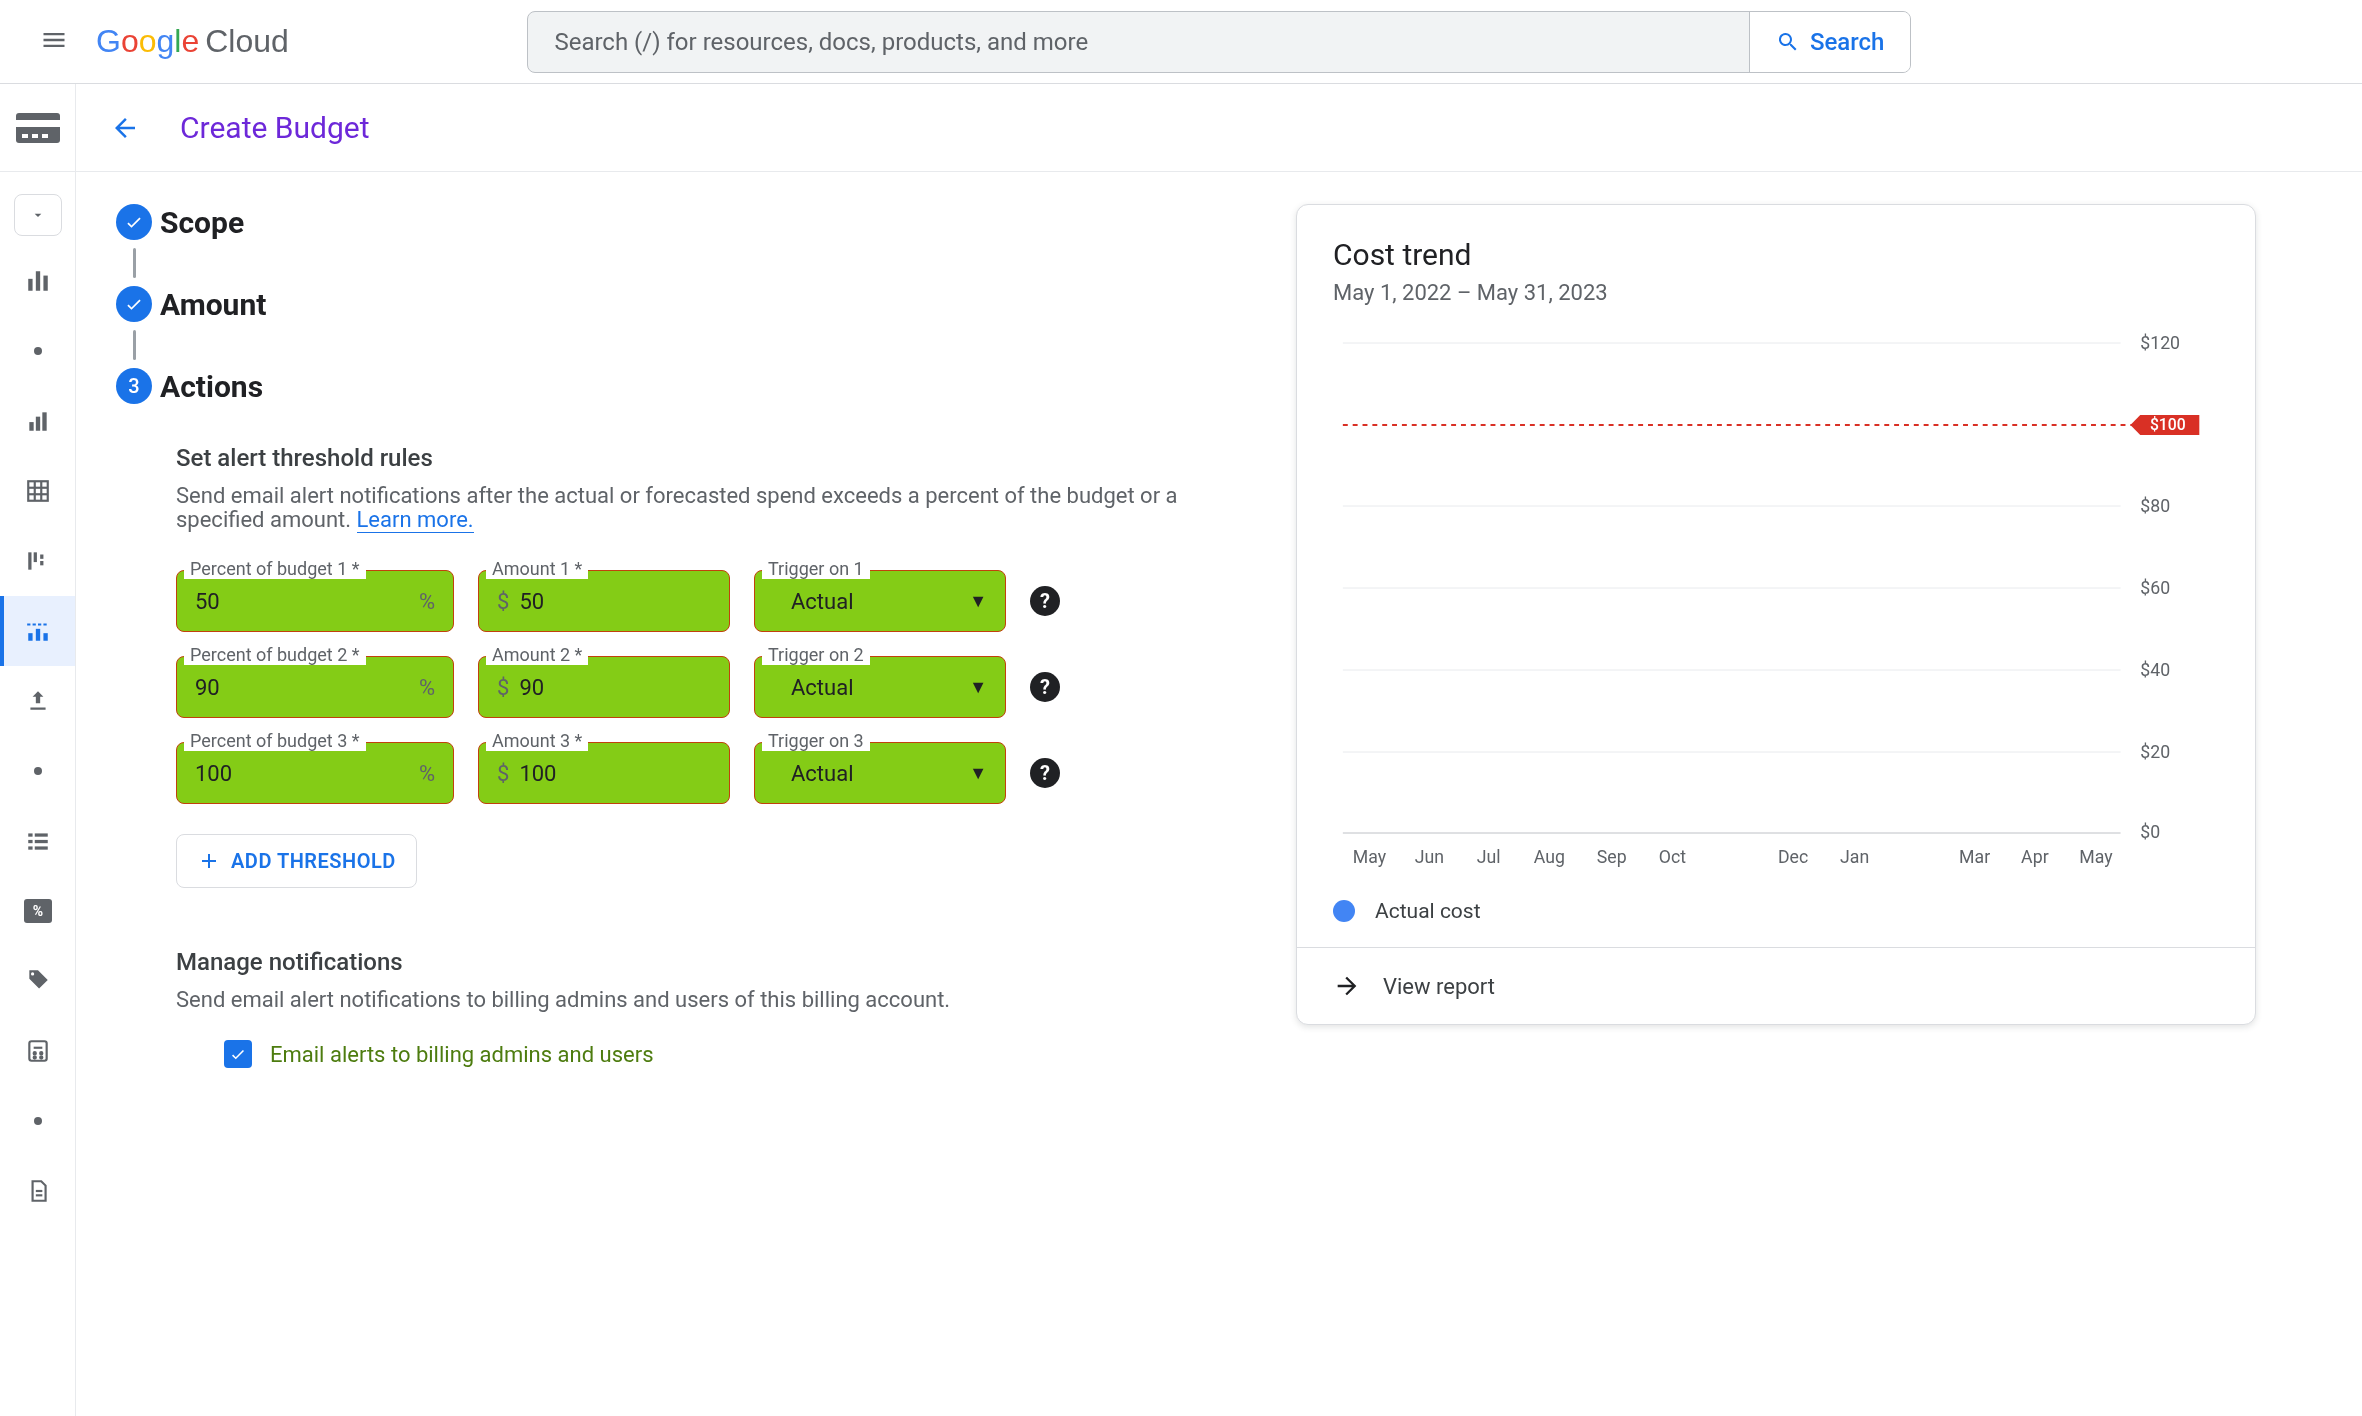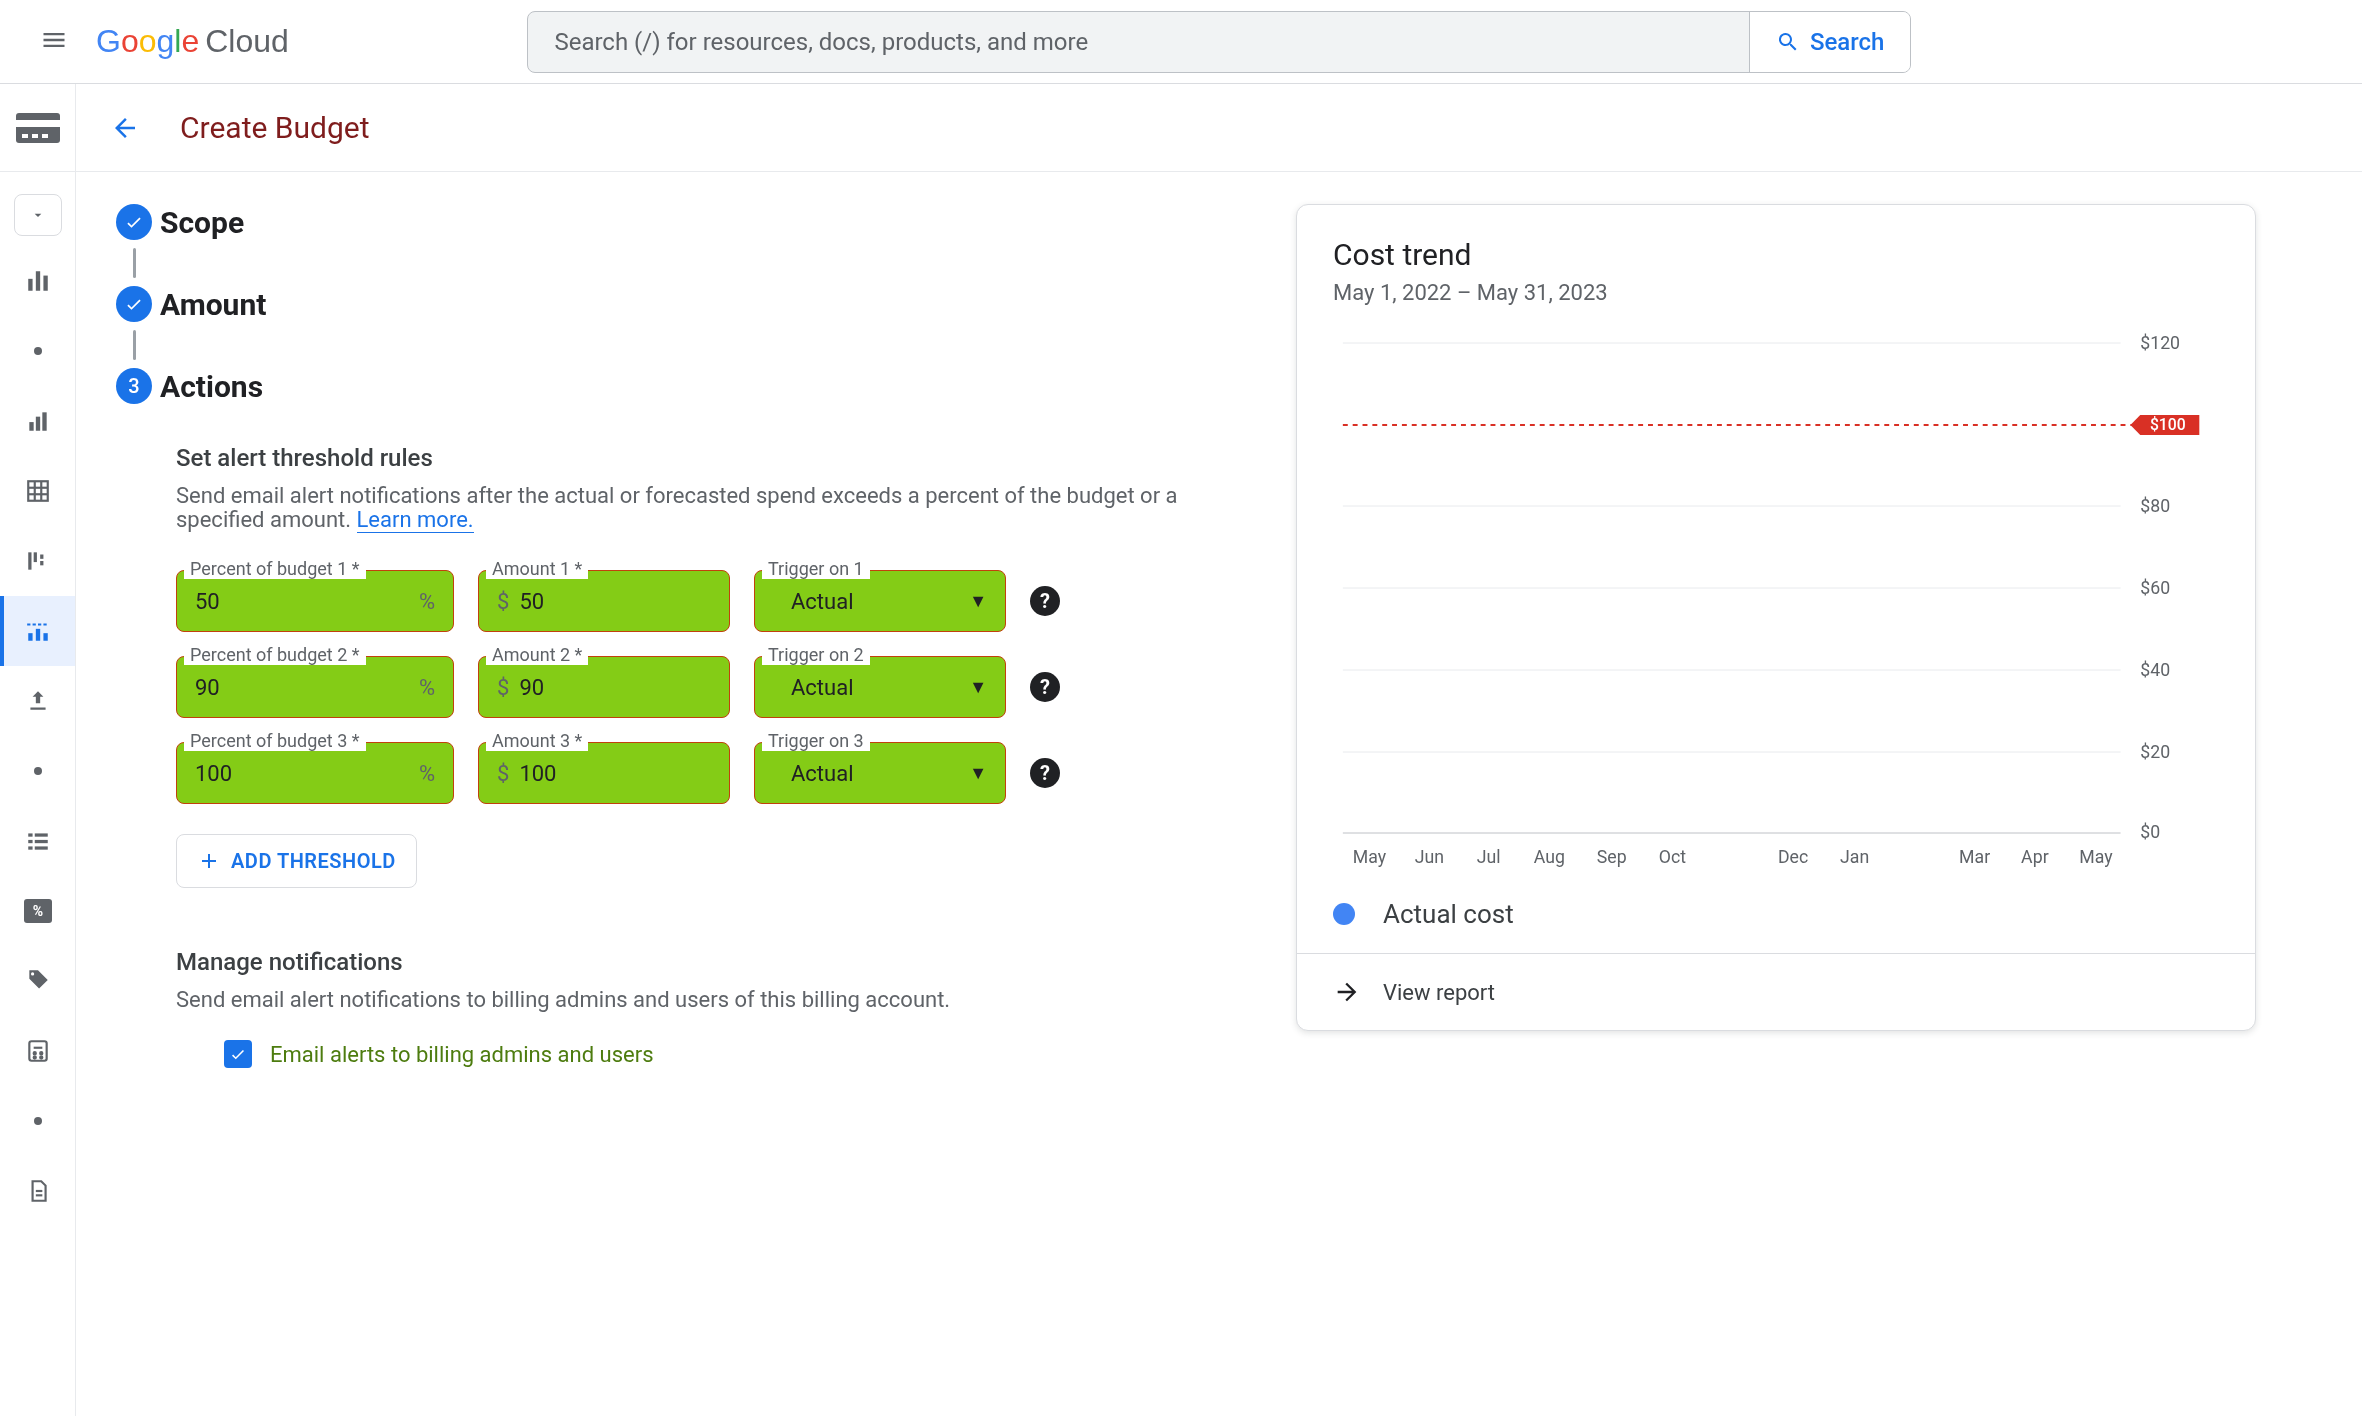--- a/index.html
+++ b/index.html
@@ -24,21 +24,21 @@
     .side-rail { width: 76px; min-width: 76px; border-right: 1px solid #e8eaed; display: flex; flex-direction: column; align-items: stretch; }
     .rail-top-icon { display: flex; align-items: center; justify-content: center; height: 88px; border-bottom: 1px solid #e8eaed; }
     .rail-item { display: flex; align-items: center; justify-content: center; height: 70px; color: #5f6368; cursor: pointer; }
     .rail-item.active { color: #1a73e8; background: #e8f0fe; border-left: 4px solid #1a73e8; padding-right: 4px; }
     .rail-dropdown { margin: 22px auto 10px; width: 48px; height: 42px; border: 1px solid #dadce0; border-radius: 8px; display: flex; align-items: center; justify-content: center; color: #5f6368; cursor: pointer; }
     .rail-dot { width: 8px; height: 8px; background: #5f6368; border-radius: 50%; }
 
     .content-pane { flex: 1; display: flex; flex-direction: column; min-width: 0; }
     .page-header { display: flex; align-items: center; height: 88px; padding: 0 34px; border-bottom: 1px solid #e8eaed; gap: 40px; }
     .page-header svg { color: #1a73e8; }
-    .page-title { font-size: 30px; font-weight: 400; color: #7f1d1d; }
+    .page-title { font-size: 30px; font-weight: 400; color: #6d28d9; }
 
     .main-area { display: flex; flex: 1; padding: 32px 40px; gap: 60px; min-height: 0; }
 
     
     .form-col { flex: 0 0 1120px; max-width: 1120px; }
     .stepper { display: flex; flex-direction: column; }
     .step-row { display: flex; align-items: center; gap: 8px; }
     .step-circle { width: 36px; height: 36px; border-radius: 50%; background: #1a73e8; color: #fff; display: flex; align-items: center; justify-content: center; font-size: 20px; font-weight: 500; }
     .step-label { font-size: 30px; font-weight: 700; color: #202124; }
     .step-connector { width: 3px; height: 30px; background: #9aa0a6; margin: 8px 0 8px 17px; border-radius: 2px; }
@@ -74,21 +74,21 @@
     .chart-title { font-size: 30px; font-weight: 400; color: #202124; margin-bottom: 8px; }
     .chart-range { font-size: 22px; color: #5f6368; margin-bottom: 28px; }
     .chart-area { position: relative; height: 560px; width: 100%; }
     .chart-svg { width: 100%; height: 100%; }
     .y-tick text, .x-tick text { fill: #5f6368; font-size: 18px; font-family: inherit; }
     .gridline { stroke: #e8eaed; stroke-width: 1; }
     .axisline { stroke: #bdc1c6; stroke-width: 1; }
     .budget-line { stroke: #d93025; stroke-width: 2; stroke-dasharray: 5 5; }
     .budget-badge { fill: #d93025; }
     .budget-badge-text { fill: #fff; font-size: 16px; font-weight: 500; }
-    .legend-row { display: flex; align-items: center; gap: 28px; margin-top: 6px; font-size: 26px; color: #3c4043; }
+    .legend-row { display: flex; align-items: center; gap: 20px; margin-top: 6px; font-size: 21px; color: #3c4043; }
     .legend-swatch { width: 22px; height: 22px; background: #4285F4; border-radius: 50%; }
     .chart-footer { border-top: 1px solid #dadce0; padding: 24px 36px; display: flex; align-items: center; gap: 22px; font-size: 22px; color: #3c4043; cursor: pointer; }
   </style>
 </head>
 <body>
 
 <div class="app">
 
   <div class="top-bar">
     <div class="hamburger-icon">

